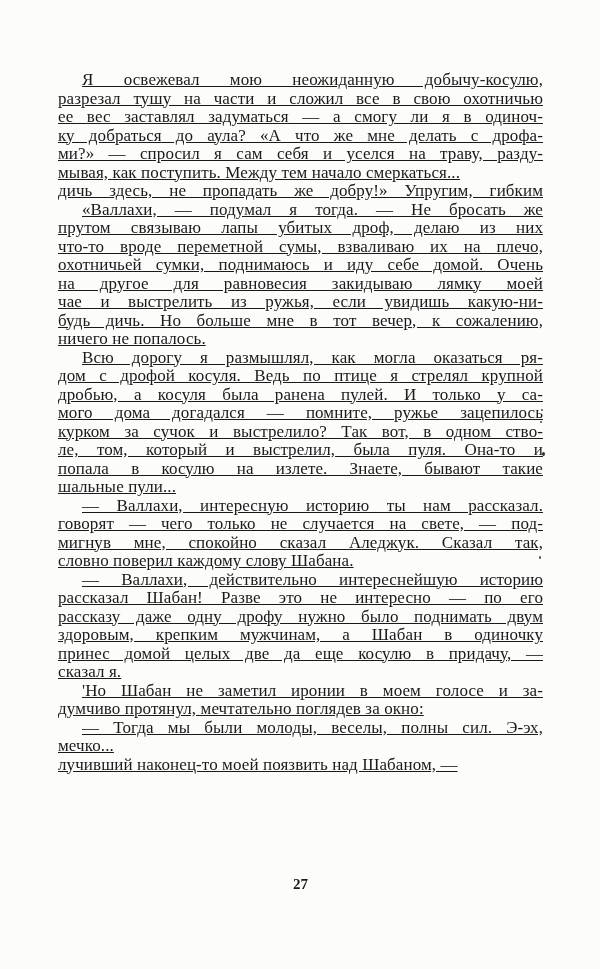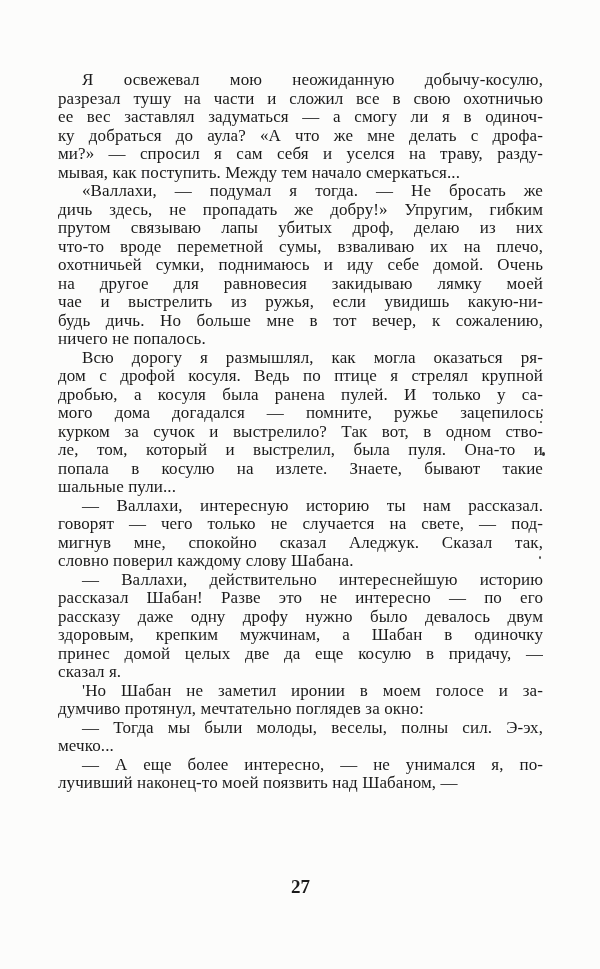--- a/index.html
+++ b/index.html
@@ -18,38 +18,38 @@
     position: absolute;
     left: 58px;
     top: 71px;
     width: 485px;
     font-family: "Liberation Serif", "DejaVu Serif", serif;
     font-size: 17px;
     line-height: 18.5px;
     color: #1a1a1a;
     letter-spacing: 0.1px;
   }
-  .para { margin: 0; }
+  .para { margin: 0; text-decoration: underline; }
   .line {
     text-align: justify;
     text-align-last: justify;
     white-space: normal;
     height: 18.5px;
     overflow: hidden;
   }
   .line.last { text-align-last: left; }
   .line.first { text-indent: 24px; }
   .page-number {
     position: absolute;
     left: 58px;
     top: 876px;
     width: 485px;
     text-align: center;
     font-family: "Liberation Serif", "DejaVu Serif", serif;
-    font-size: 19px;
+    font-size: 15px;
     font-weight: bold;
     color: #1a1a1a;
   }
   .speck {
     position: absolute;
     background: #4a4a4a;
     border-radius: 50%;
   }
 </style>
 </head>
@@ -59,22 +59,22 @@
   <div class="text-block">
       <div class="para">
         <div class="line first">Я освежевал мою неожиданную добычу-косулю,</div>
         <div class="line">разрезал тушу на части и сложил все в свою охотничью</div>
         <div class="line">ее вес заставлял задуматься — а смогу ли я в одиноч-</div>
         <div class="line">ку добраться до аула? «А что же мне делать с дрофа-</div>
         <div class="line">ми?» — спросил я сам себя и уселся на траву, разду-</div>
         <div class="line last">мывая, как поступить. Между тем начало смеркаться...</div>
       </div>
       <div class="para">
+        <div class="line">дичь здесь, не пропадать же добру!» Упругим, гибким</div>
         <div class="line first">«Валлахи, — подумал я тогда. — Не бросать же</div>
-        <div class="line">дичь здесь, не пропадать же добру!» Упругим, гибким</div>
         <div class="line">прутом связываю лапы убитых дроф, делаю из них</div>
         <div class="line">что-то вроде переметной сумы, взваливаю их на плечо,</div>
         <div class="line">охотничьей сумки, поднимаюсь и иду себе домой. Очень</div>
         <div class="line">на другое для равновесия закидываю лямку моей</div>
         <div class="line">чае и выстрелить из ружья, если увидишь какую-ни-</div>
         <div class="line">будь дичь. Но больше мне в тот вечер, к сожалению,</div>
         <div class="line last">ничего не попалось.</div>
       </div>
       <div class="para">
         <div class="line first">Всю дорогу я размышлял, как могла оказаться ря-</div>
@@ -88,35 +88,34 @@
       </div>
       <div class="para">
         <div class="line first">— Валлахи, интересную историю ты нам рассказал.</div>
         <div class="line">говорят — чего только не случается на свете, — под-</div>
         <div class="line">мигнув мне, спокойно сказал Аледжук. Сказал так,</div>
         <div class="line last">словно поверил каждому слову Шабана.</div>
       </div>
       <div class="para">
         <div class="line first">— Валлахи, действительно интереснейшую историю</div>
         <div class="line">рассказал Шабан! Разве это не интересно — по его</div>
-        <div class="line">рассказу даже одну дрофу нужно было девалось двум</div>
+        <div class="line">рассказу даже одну дрофу нужно было поднимать двум</div>
         <div class="line">здоровым, крепким мужчинам, а Шабан в одиночку</div>
         <div class="line">принес домой целых две да еще косулю в придачу, —</div>
         <div class="line last">сказал я.</div>
       </div>
       <div class="para">
         <div class="line first">'Но Шабан не заметил иронии в моем голосе и за-</div>
         <div class="line last">думчиво протянул, мечтательно поглядев за окно:</div>
       </div>
       <div class="para">
         <div class="line first">— Тогда мы были молоды, веселы, полны сил. Э-эх,</div>
         <div class="line last">мечко...</div>
       </div>
       <div class="para">
-        <div class="line first">— А еще более интересно, — не унимался я, по-</div>
         <div class="line last">лучивший наконец-то моей поязвить над Шабаном, —</div>
       </div>
     </div>
   <div class="page-number">27</div>
 
   <div class="speck" style="left:541px;top:409px;width:2px;height:2px;"></div>
   <div class="speck" style="left:540px;top:421px;width:2px;height:2px;"></div>
   <div class="speck" style="left:542px;top:452px;width:3px;height:4px;background:#333;"></div>
   <div class="speck" style="left:539px;top:556px;width:2px;height:3px;"></div>
 </div>

